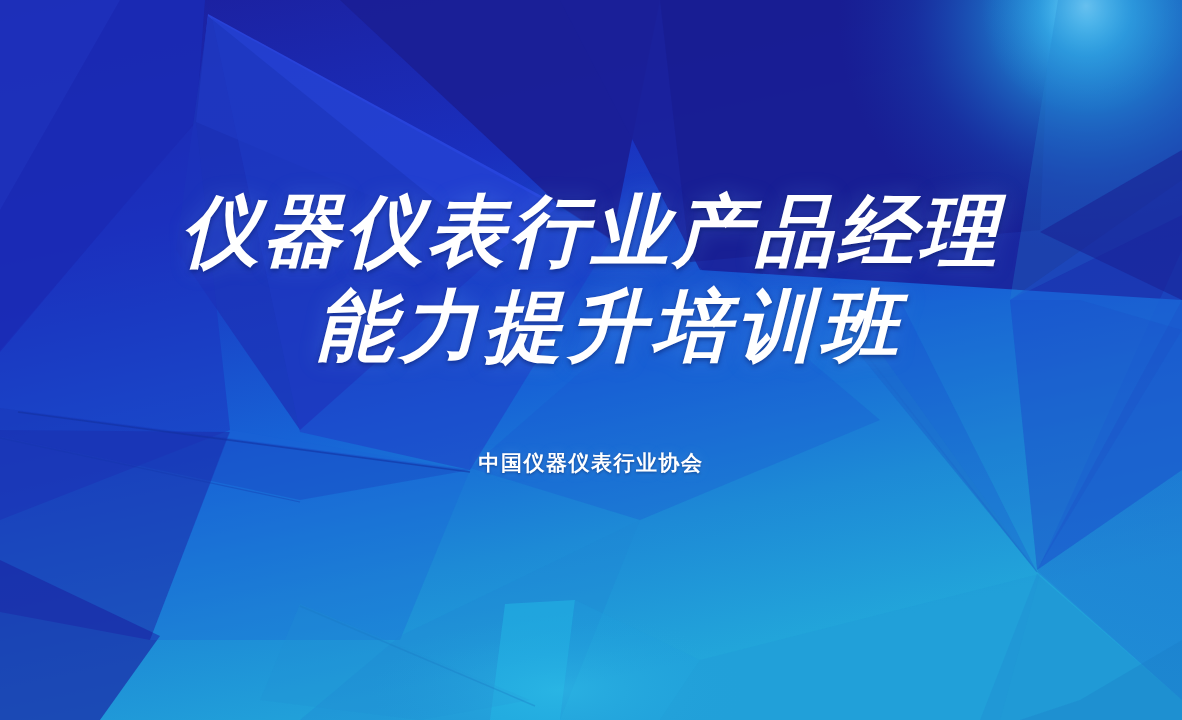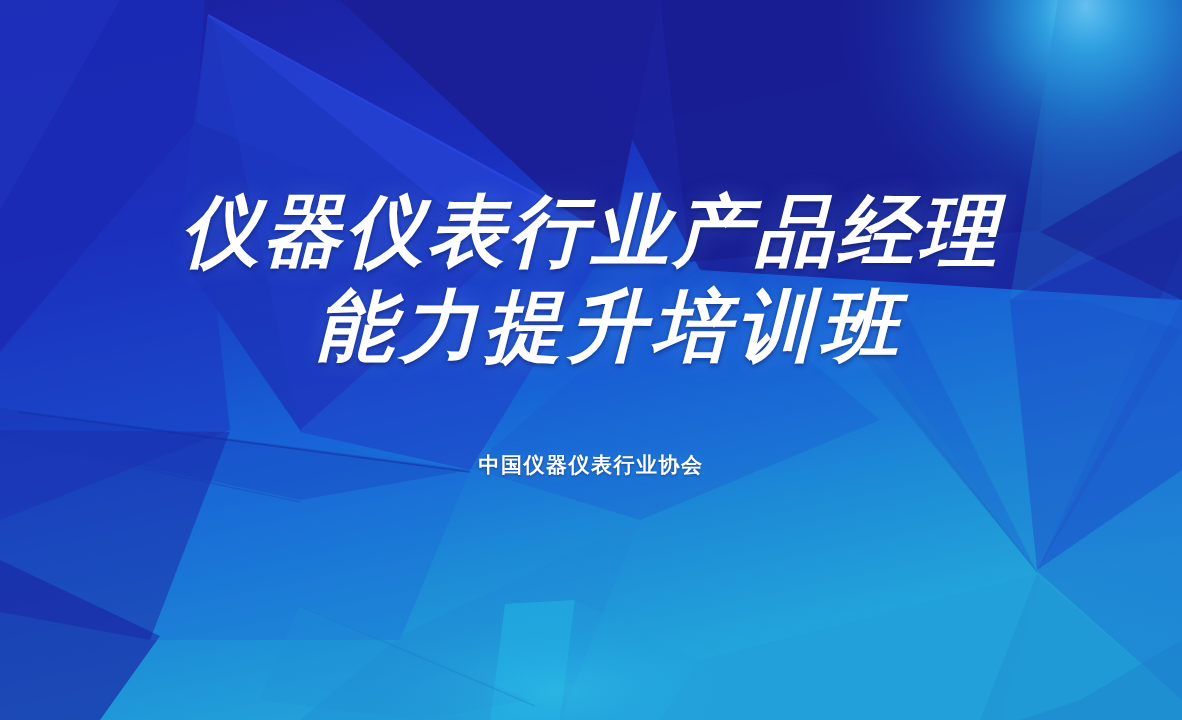--- a/index.html
+++ b/index.html
@@ -71,21 +71,21 @@
     position: absolute;
     top: 450px;
     left: 0;
     right: 0;
     text-align: center;
   }
 
   .subtitle-line {
     display: block;
     color: #ffffff;
-    font-family: Liberation Sans, sans-serif;
+    font-family: Liberation Mono, monospace;
     font-weight: 700;
     font-size: 21px;
     line-height: 30px;
     letter-spacing: 1.5px;
     white-space: nowrap;
     text-shadow:
       0 1px 3px rgba(6, 40, 105, 0.6),
       0 0 12px rgba(150, 215, 255, 0.22);
   }
 

